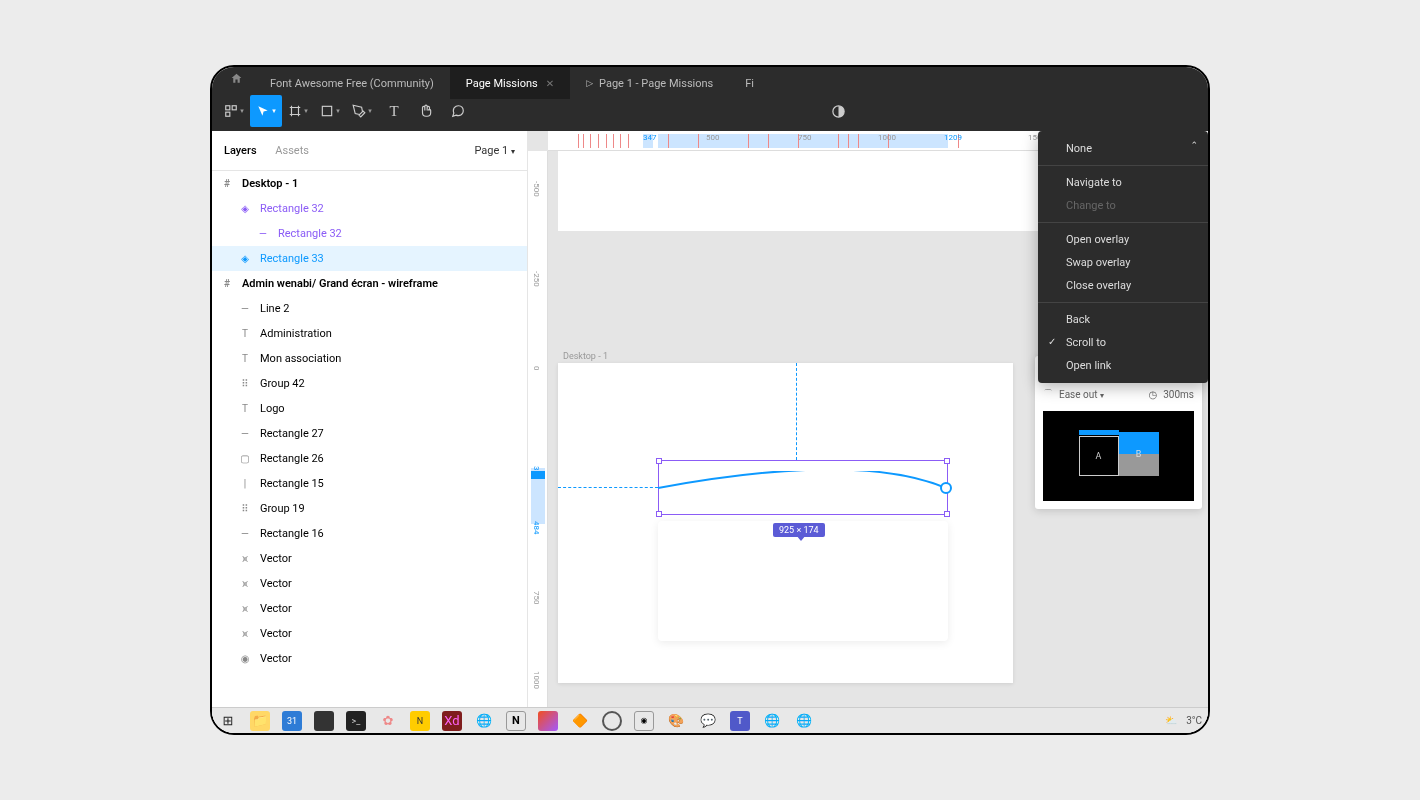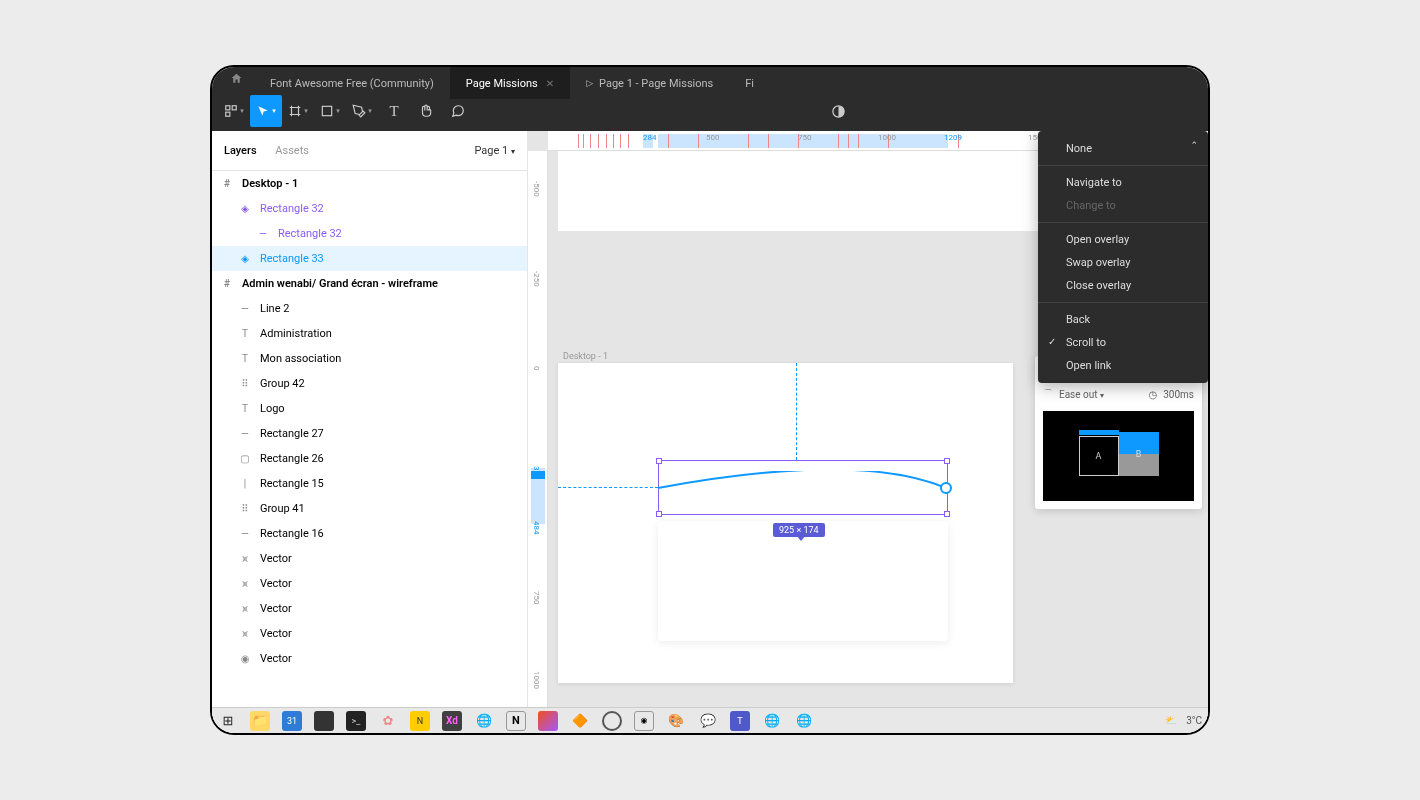--- a/index.html
+++ b/index.html
@@ -214,21 +214,21 @@
           <div class="layer indent-1">
             <span class="layer-icon">▢</span>
             <span>Rectangle 26</span>
           </div>
           <div class="layer indent-1">
             <span class="layer-icon">|</span>
             <span>Rectangle 15</span>
           </div>
           <div class="layer indent-1">
             <span class="layer-icon">⠿</span>
-            <span>Group 41</span>
+            <span>Group 19</span>
           </div>
           <div class="layer indent-1">
             <span class="layer-icon">—</span>
             <span>Rectangle 16</span>
           </div>
           <div class="layer indent-1">
             <span class="layer-icon">⩙</span>
             <span>Vector</span>
           </div>
           <div class="layer indent-1">
@@ -268,21 +268,21 @@
           <div class="ruler-mark" style="left:220px"></div>
         <div class="ruler-mark" style="left:250px"></div>
           <div class="ruler-mark" style="left:290px"></div>
         <div class="ruler-mark" style="left:300px"></div>
           <div class="ruler-mark" style="left:310px"></div>
         <div class="ruler-mark" style="left:340px"></div>
           <div class="ruler-mark" style="left:410px"></div>
         <div class="ruler-mark" style="left:540px"></div>
           <div class="ruler-mark" style="left:560px"></div>
         <div class="ruler-mark" style="left:580px"></div>
-        <span style="left:95px;color:#0d99ff">284</span>
+        <span style="left:95px;color:#0d99ff">347</span>
         <span style="left:158px">500</span>
         <span style="left:250px">750</span>
         <span style="left:330px">1000</span>
         <span style="left:396px;color:#0d99ff">1209</span>
         <span style="left:480px">1500</span>
         <span style="left:640px">2000</span>
       </div>
       <div class="ruler-v">
         <div class="ruler-highlight-v" style="top:317px;height:56px"></div>
         <div class="ruler-highlight-v" style="top:320px;height:8px;background:#0d99ff"></div>
@@ -365,21 +365,21 @@
   </div>
 
   <div class="taskbar">
     <div class="taskbar-icon" style="color:#222">⊞</div>
     <div class="taskbar-icon" style="background:#ffd866;color:#b87700">📁</div>
     <div class="taskbar-icon" style="background:#2e7cd6;color:#fff;font-size:9px">31</div>
     <div class="taskbar-icon" style="background:#333"></div>
     <div class="taskbar-icon" style="background:#222;color:#ccc;font-size:9px">&gt;_</div>
     <div class="taskbar-icon" style="color:#e88">✿</div>
     <div class="taskbar-icon" style="background:#fc0;color:#333;font-size:9px">N</div>
-    <div class="taskbar-icon" style="background:#404040;color:#ff61f6;font-size:10px;font-weight:bold">Xd</div>
+    <div class="taskbar-icon" style="background:#7f1d1d;color:#ff61f6;font-size:13px;font-weight:normal">Xd</div>
     <div class="taskbar-icon">🌐</div>
     <div class="taskbar-icon" style="border:1px solid #999;font-size:11px;font-weight:bold">N</div>
     <div class="taskbar-icon" style="background:linear-gradient(135deg,#f24e1e,#a259ff)"></div>
     <div class="taskbar-icon">🔶</div>
     <div class="taskbar-icon" style="border:2px solid #555;border-radius:50%"></div>
     <div class="taskbar-icon" style="border:1px solid #999;font-size:8px">◉</div>
     <div class="taskbar-icon">🎨</div>
     <div class="taskbar-icon">💬</div>
     <div class="taskbar-icon" style="background:#5059c9;color:#fff;font-size:9px">T</div>
     <div class="taskbar-icon">🌐</div>

